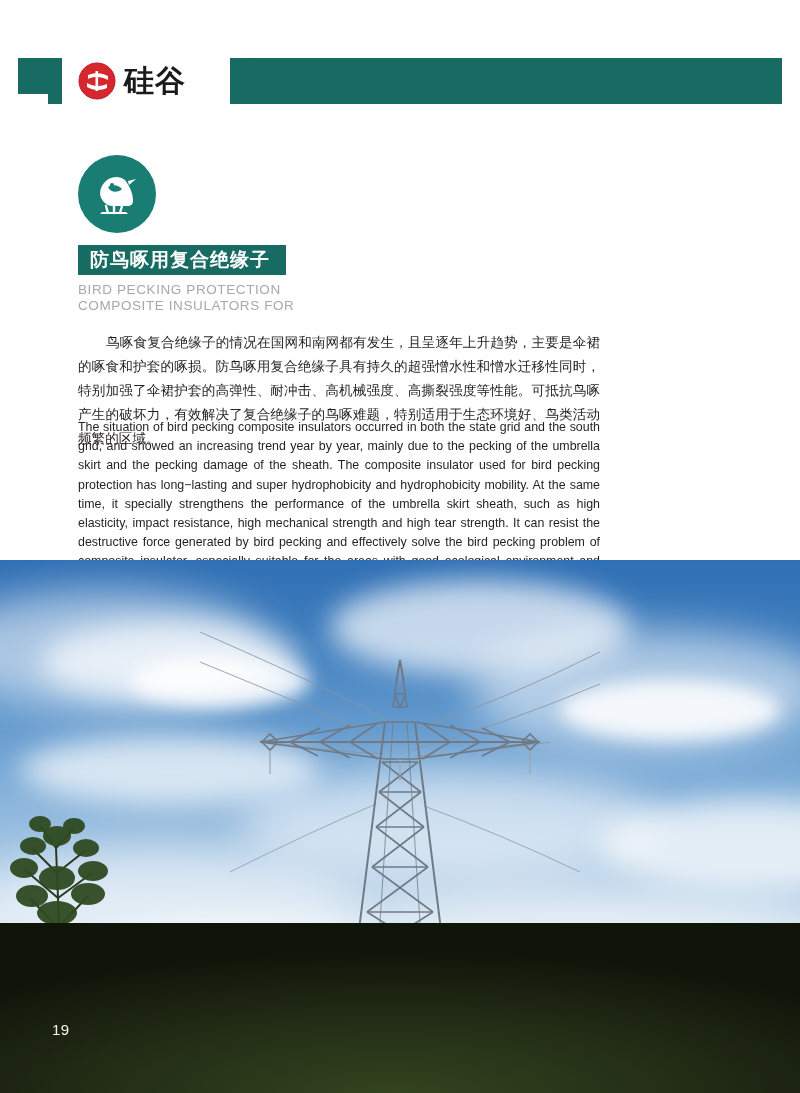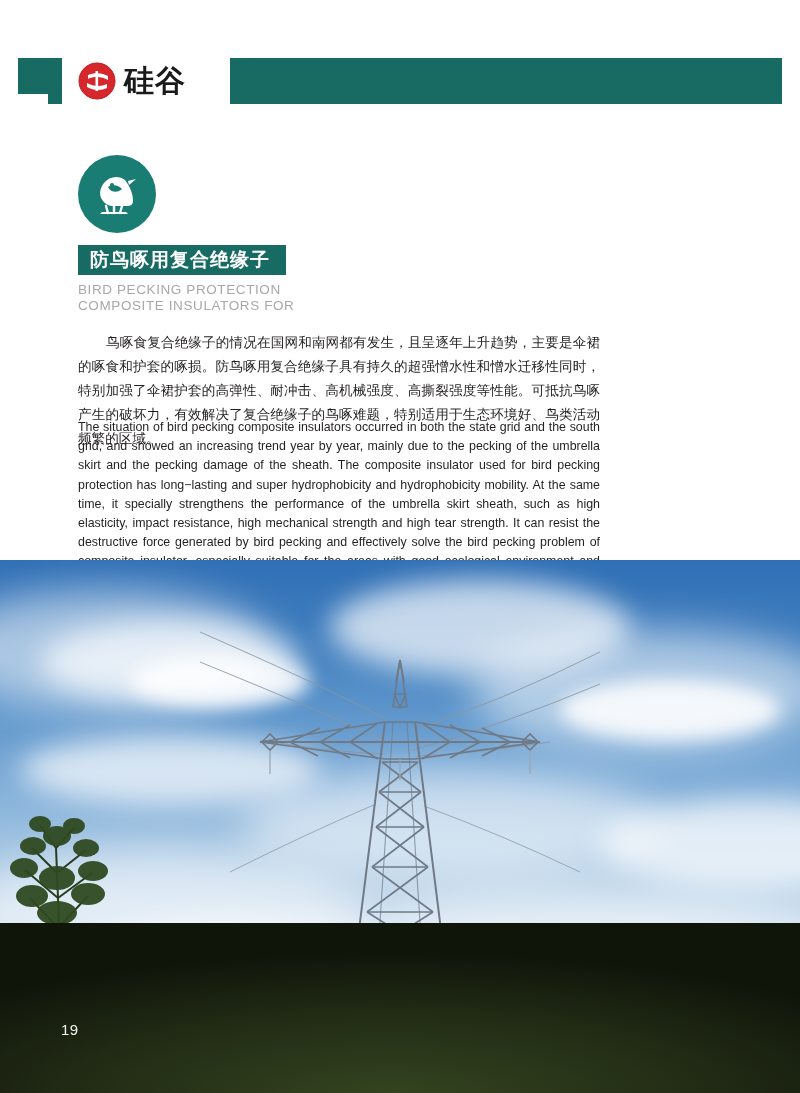--- a/index.html
+++ b/index.html
@@ -213,21 +213,21 @@
   .shrub-right {
     position: absolute;
     right: 0px;
     top: 300px;
     width: 200px;
     height: 230px;
   }
 
   .page-number {
     position: absolute;
-    left: 61px;
+    left: 52px;
     bottom: 55px;
     color: #ffffff;
     font-size: 15px;
     font-family: "Liberation Sans", sans-serif;
     letter-spacing: 0.5px;
     opacity: 0.95;
   }
 </style>
 </head>
 <body>

